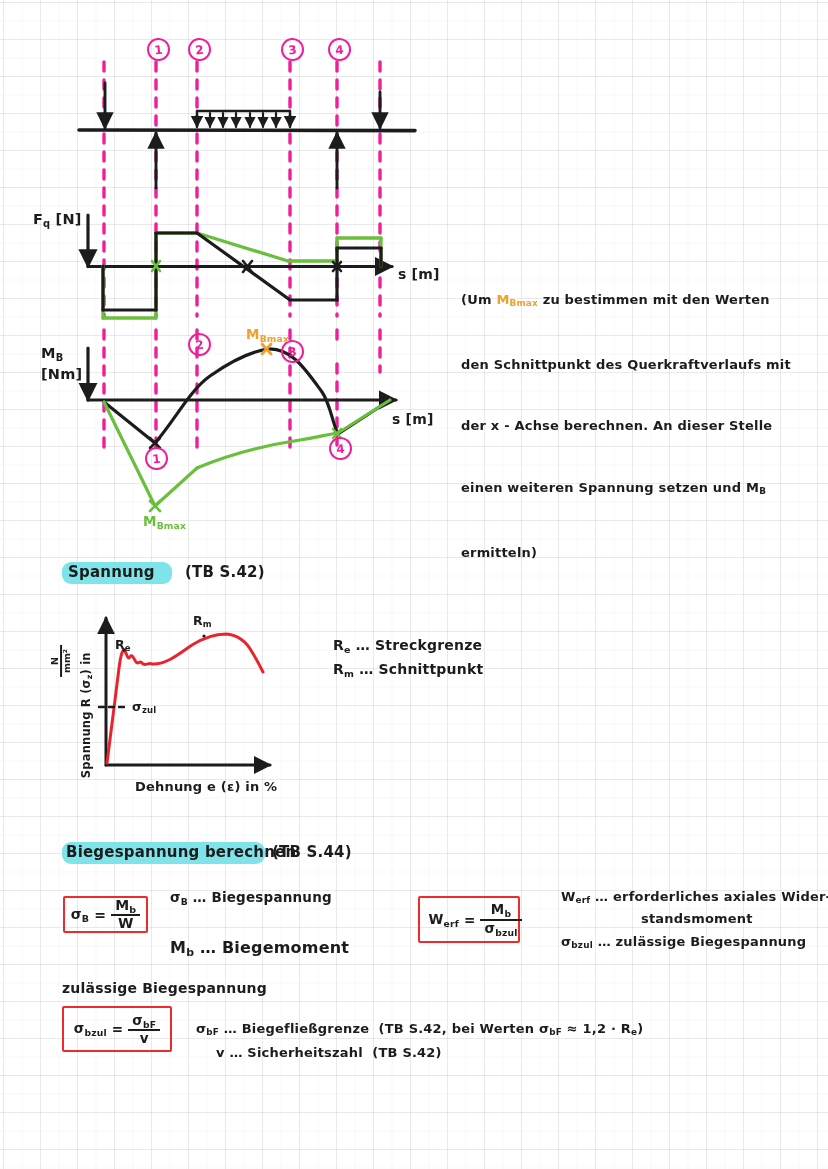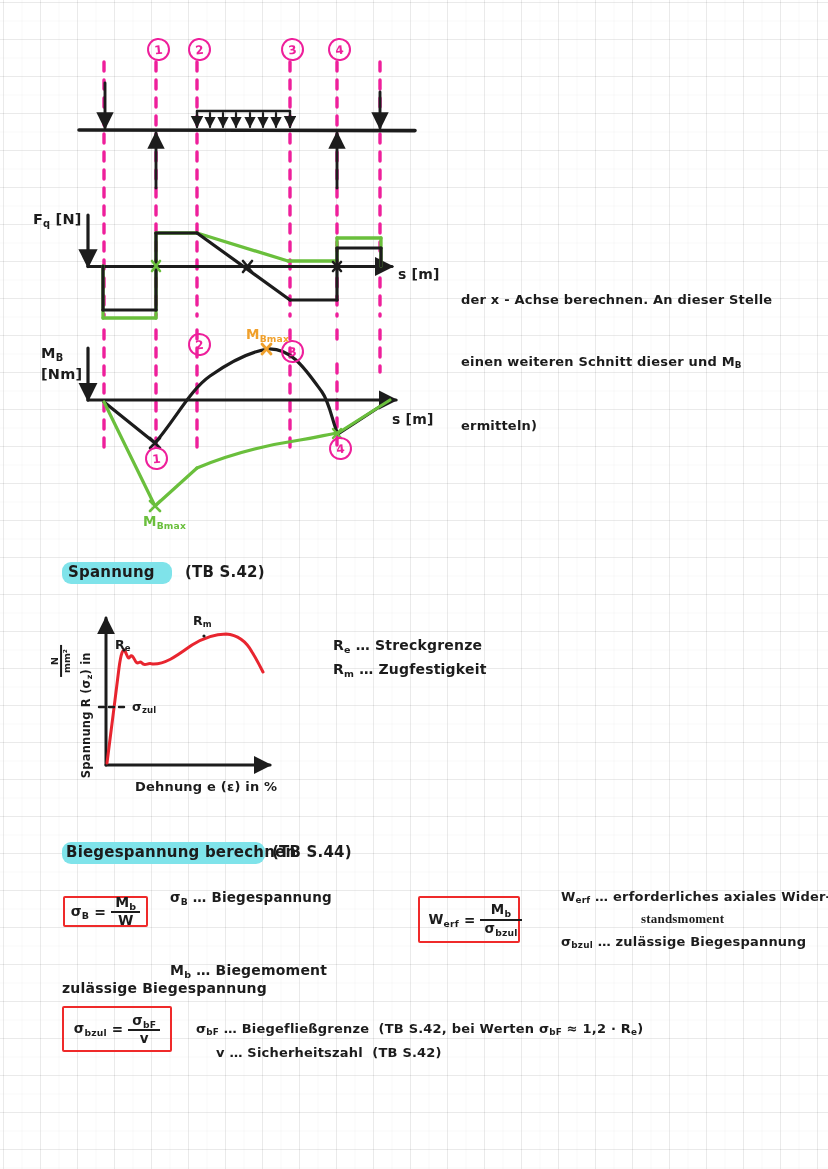--- a/index.html
+++ b/index.html
@@ -253,66 +253,68 @@
       <span>1</span>
     </div>
   <div class="pinkcirc" style="left:329px; top:437px;">
       <span>4</span>
     </div>
 
   <div class="hw orange" style="left:246px; top:326px; font-size:13.5px;"><span>M</span><span class="sub">Bmax</span></div>
   <div class="hw green" style="left:143px; top:513px; font-size:13.5px;"><span>M</span><span class="sub">Bmax</span></div>
 
   <div class="hw note-line" style="left:461px; top:249px; font-size:13px; font-weight:600;">
+    <div><span>(Um </span><span class="orange"><span>M</span><span class="sub">Bmax</span></span><span> zu bestimmen mit den Werten</span></div>
+    <div>den Schnittpunkt des Querkraftverlaufs mit</div>
     <div>der x - Achse berechnen. An dieser Stelle</div>
-    <div><span>einen weiteren Schnitt dieser und M</span><span class="sub">B</span></div>
+    <div><span>einen weiteren Spannung setzen und M</span><span class="sub">B</span></div>
     <div>ermitteln)</div>
   </div>
 
   <div class="highlight" style="left:62px; top:562px; width:110px; height:22px;"></div>
   <div class="hw hl-text" style="left:68px; top:563px; font-size:15px;">Spannung</div>
   <div class="hw" style="left:185px; top:563px; font-size:15px;">(TB S.42)</div>
 
   <div class="rot-label hw" style="left:94px; top:763px; font-size:11.5px;"><span>Spannung R (σ</span><span class="sub">z</span><span>) in</span></div>
   <div class="rot-label" style="left:72px; top:655px; font-size:9.5px; font-family:'DejaVu Sans',sans-serif; font-weight:700; color:#1c1c1c;">
     <span class="frac"><span class="num">N</span><span class="den">mm²</span></span>
   </div>
   <div class="hw" style="left:115px; top:637px; font-size:12.5px;text-align:center;"><span>R</span><span class="sub">e</span></div>
   <div class="hw" style="left:193px; top:613px; font-size:12.5px;"><span>R</span><span class="sub">m</span></div>
   <div class="hw" style="left:132px; top:699px; font-size:12.5px;"><span>σ</span><span class="sub">zul</span></div>
   <div class="hw" style="left:135px; top:779px; font-size:13px;">Dehnung e (ε) in %</div>
 
   <div class="hw" style="left:333px; top:637px; font-size:14px;"><span>R</span><span class="sub">e</span> <span>…</span> <span>Streckgrenze</span></div>
-  <div class="hw" style="left:333px; top:661px; font-size:14px;"><span>R</span><span class="sub">m</span> <span>…</span> <span>Zugfestigkeit</span></div>
+  <div class="hw" style="left:333px; top:661px; font-size:14px;"><span>R</span><span class="sub">m</span> <span>…</span> <span>Schnittpunkt</span></div>
 
   <div class="highlight" style="left:62px; top:842px; width:203px; height:22px;"></div>
   <div class="hw hl-text" style="left:66px; top:843px; font-size:15px;">Biegespannung berechnen</div>
   <div class="hw" style="left:272px; top:843px; font-size:15px;">(TB S.44)</div>
 
-  <div class="boxform" style="left:63px; top:896px; width:85px; height:31px;">
+  <div class="boxform" style="left:63px; top:896px; width:85px; height:37px;">
     <div class="hw" style="position:relative; left:0; top:0; font-size:14px; display:flex; align-items:center; gap:5px;">
       <span><span>σ</span><span class="sub">B</span></span>
       <span>=</span>
       <span class="frac"><span class="num"><span>M</span><span class="sub">b</span></span><span class="den">W</span></span>
     </div>
   </div>
 
   <div class="hw" style="left:170px; top:889px; font-size:13.5px;"><span>σ</span><span class="sub">B</span> <span>…</span> <span>Biegespannung</span></div>
-  <div class="hw" style="left:170px; top:962px; font-size:14px;"><span>M</span><span class="sub">b</span> <span>…</span> <span>Biegemoment</span></div>
+  <div class="hw" style="left:170px; top:938px; font-size:16px;"><span>M</span><span class="sub">b</span> <span>…</span> <span>Biegemoment</span></div>
 
   <div class="boxform" style="left:418px; top:896px; width:102px; height:47px;padding-left:12px;">
     <div class="hw" style="position:relative; font-size:13.5px; display:flex; align-items:center; gap:5px;">
       <span><span>W</span><span class="sub">erf</span></span>
       <span>=</span>
       <span class="frac"><span class="num"><span>M</span><span class="sub">b</span></span><span class="den"><span>σ</span><span class="sub">bzul</span></span></span>
     </div>
   </div>
 
   <div class="hw" style="left:561px; top:889px; font-size:13px;"><span>W</span><span class="sub">erf</span> <span>…</span> <span>erforderliches axiales Wider-</span></div>
-  <div class="hw" style="left:641px; top:911px; font-size:13px;font-family:Liberation Serif, serif;">standsmoment</div>
+  <div class="hw" style="left:641px; top:911px; font-size:13px;">standsmoment</div>
   <div class="hw" style="left:561px; top:934px; font-size:13px;"><span>σ</span><span class="sub">bzul</span> <span>…</span> <span>zulässige Biegespannung</span></div>
 
   <div class="hw" style="left:62px; top:980px; font-size:14px;">zulässige Biegespannung</div>
 
   <div class="boxform" style="left:62px; top:1006px; width:110px; height:46px;">
     <div class="hw" style="position:relative; font-size:13.5px; display:flex; align-items:center; gap:5px;">
       <span><span>σ</span><span class="sub">bzul</span></span>
       <span>=</span>
       <span class="frac"><span class="num"><span>σ</span><span class="sub">bF</span></span><span class="den">v</span></span>
     </div>

